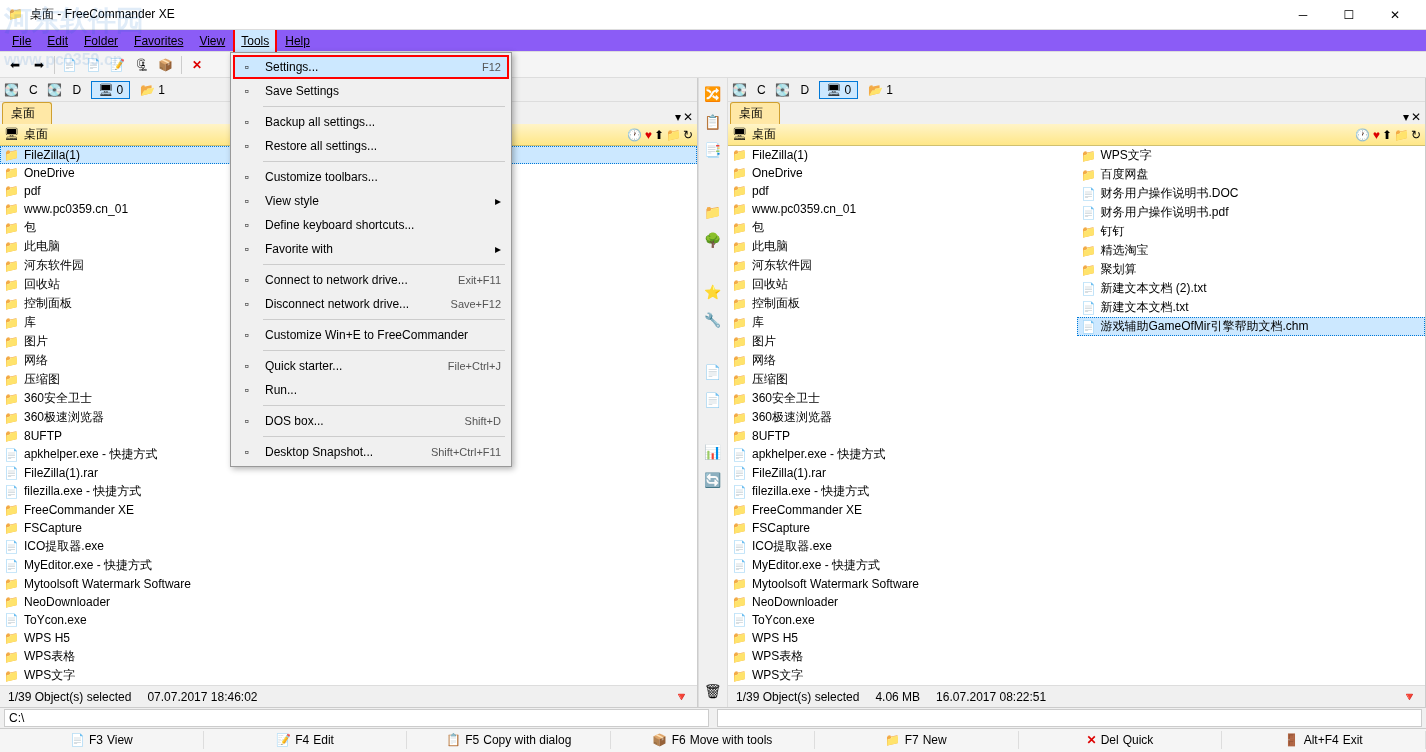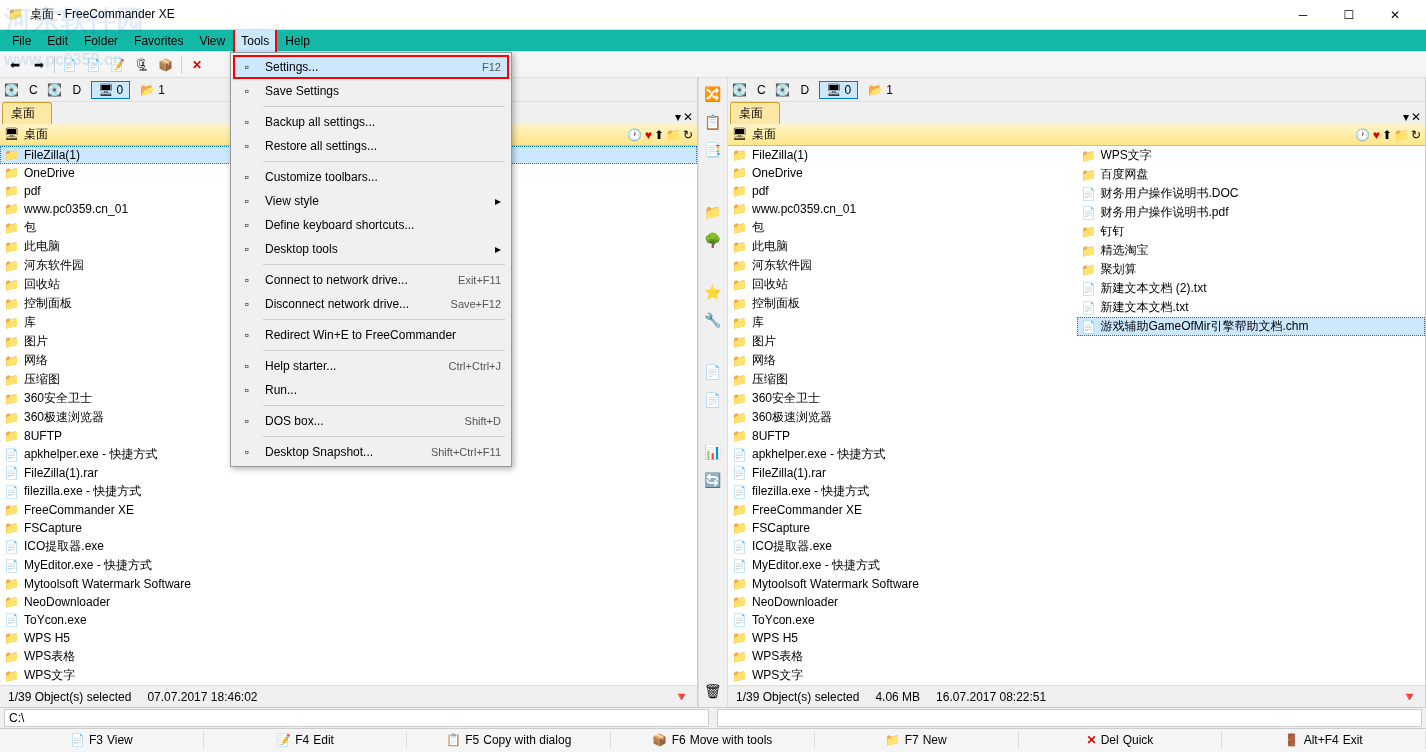--- a/index.html
+++ b/index.html
@@ -4,21 +4,21 @@
 <style>
 * { margin: 0; padding: 0; box-sizing: border-box; font-family: "Segoe UI", Tahoma, sans-serif; font-size: 12px; }
 body { background: #f0f0f0; width: 1426px; height: 752px; overflow: hidden; display: flex; flex-direction: column; }
 
 .titlebar { height: 30px; background: #fff; display: flex; align-items: center; padding: 0 8px; border-bottom: 1px solid #ddd; position: relative; }
 .titlebar .icon { width: 16px; height: 16px; margin-right: 6px; }
 .titlebar .title { flex: 1; }
 .titlebar .win-controls { display: flex; gap: 0; }
 .titlebar .win-btn { width: 46px; height: 30px; display: flex; align-items: center; justify-content: center; cursor: pointer; }
 
-.menubar { height: 22px; background: #14b8a6; display: flex; align-items: center; padding: 0 4px; border-bottom: 1px solid #ddd; }
+.menubar { height: 22px; background: #8b5cf6; display: flex; align-items: center; padding: 0 4px; border-bottom: 1px solid #ddd; text-decoration: underline; }
 .menubar .menu-item { padding: 2px 8px; cursor: pointer; }
 .menubar .menu-item.open { background: #cce8ff; border: 1px solid #99d1ff; padding: 1px 7px; }
 .menubar .menu-item.highlight-box { border: 2px solid red; padding: 16px 6px; }
 
 .toolbar { height: 28px; background: #f5f5f5; display: flex; align-items: center; padding: 0 4px; gap: 2px; border-bottom: 1px solid #ddd; }
 .tbtn { width: 22px; height: 22px; display: flex; align-items: center; justify-content: center; cursor: pointer; }
 .tbtn.red { color: #d00; font-weight: bold; }
 .separator { width: 1px; height: 18px; background: #ccc; margin: 0 2px; }
 
 .main-area { flex: 1; display: flex; }
@@ -545,45 +545,45 @@
       <span class="mi-label">View style</span>
       <span>▸</span>
     </div>
     <div class="mi">
       <span class="mi-icon">▫</span>
       <span class="mi-label">Define keyboard shortcuts...</span>
       <span class="mi-shortcut"></span>
     </div>
     <div class="mi">
       <span class="mi-icon">▫</span>
-      <span class="mi-label">Desktop tools</span>
+      <span class="mi-label">Favorite with</span>
       <span>▸</span>
     </div>
     <div class="msep"></div>
     <div class="mi">
       <span class="mi-icon">▫</span>
       <span class="mi-label">Connect to network drive...</span>
       <span class="mi-shortcut">Exit+F11</span>
     </div>
     <div class="mi">
       <span class="mi-icon">▫</span>
       <span class="mi-label">Disconnect network drive...</span>
       <span class="mi-shortcut">Save+F12</span>
     </div>
     <div class="msep"></div>
     <div class="mi">
       <span class="mi-icon">▫</span>
-      <span class="mi-label">Redirect Win+E to FreeCommander</span>
+      <span class="mi-label">Customize Win+E to FreeCommander</span>
       <span class="mi-shortcut"></span>
     </div>
     <div class="msep"></div>
     <div class="mi">
       <span class="mi-icon">▫</span>
-      <span class="mi-label">Help starter...</span>
-      <span class="mi-shortcut">Ctrl+Ctrl+J</span>
+      <span class="mi-label">Quick starter...</span>
+      <span class="mi-shortcut">File+Ctrl+J</span>
     </div>
     <div class="mi">
       <span class="mi-icon">▫</span>
       <span class="mi-label">Run...</span>
       <span class="mi-shortcut"></span>
     </div>
     <div class="msep"></div>
     <div class="mi">
       <span class="mi-icon">▫</span>
       <span class="mi-label">DOS box...</span>

